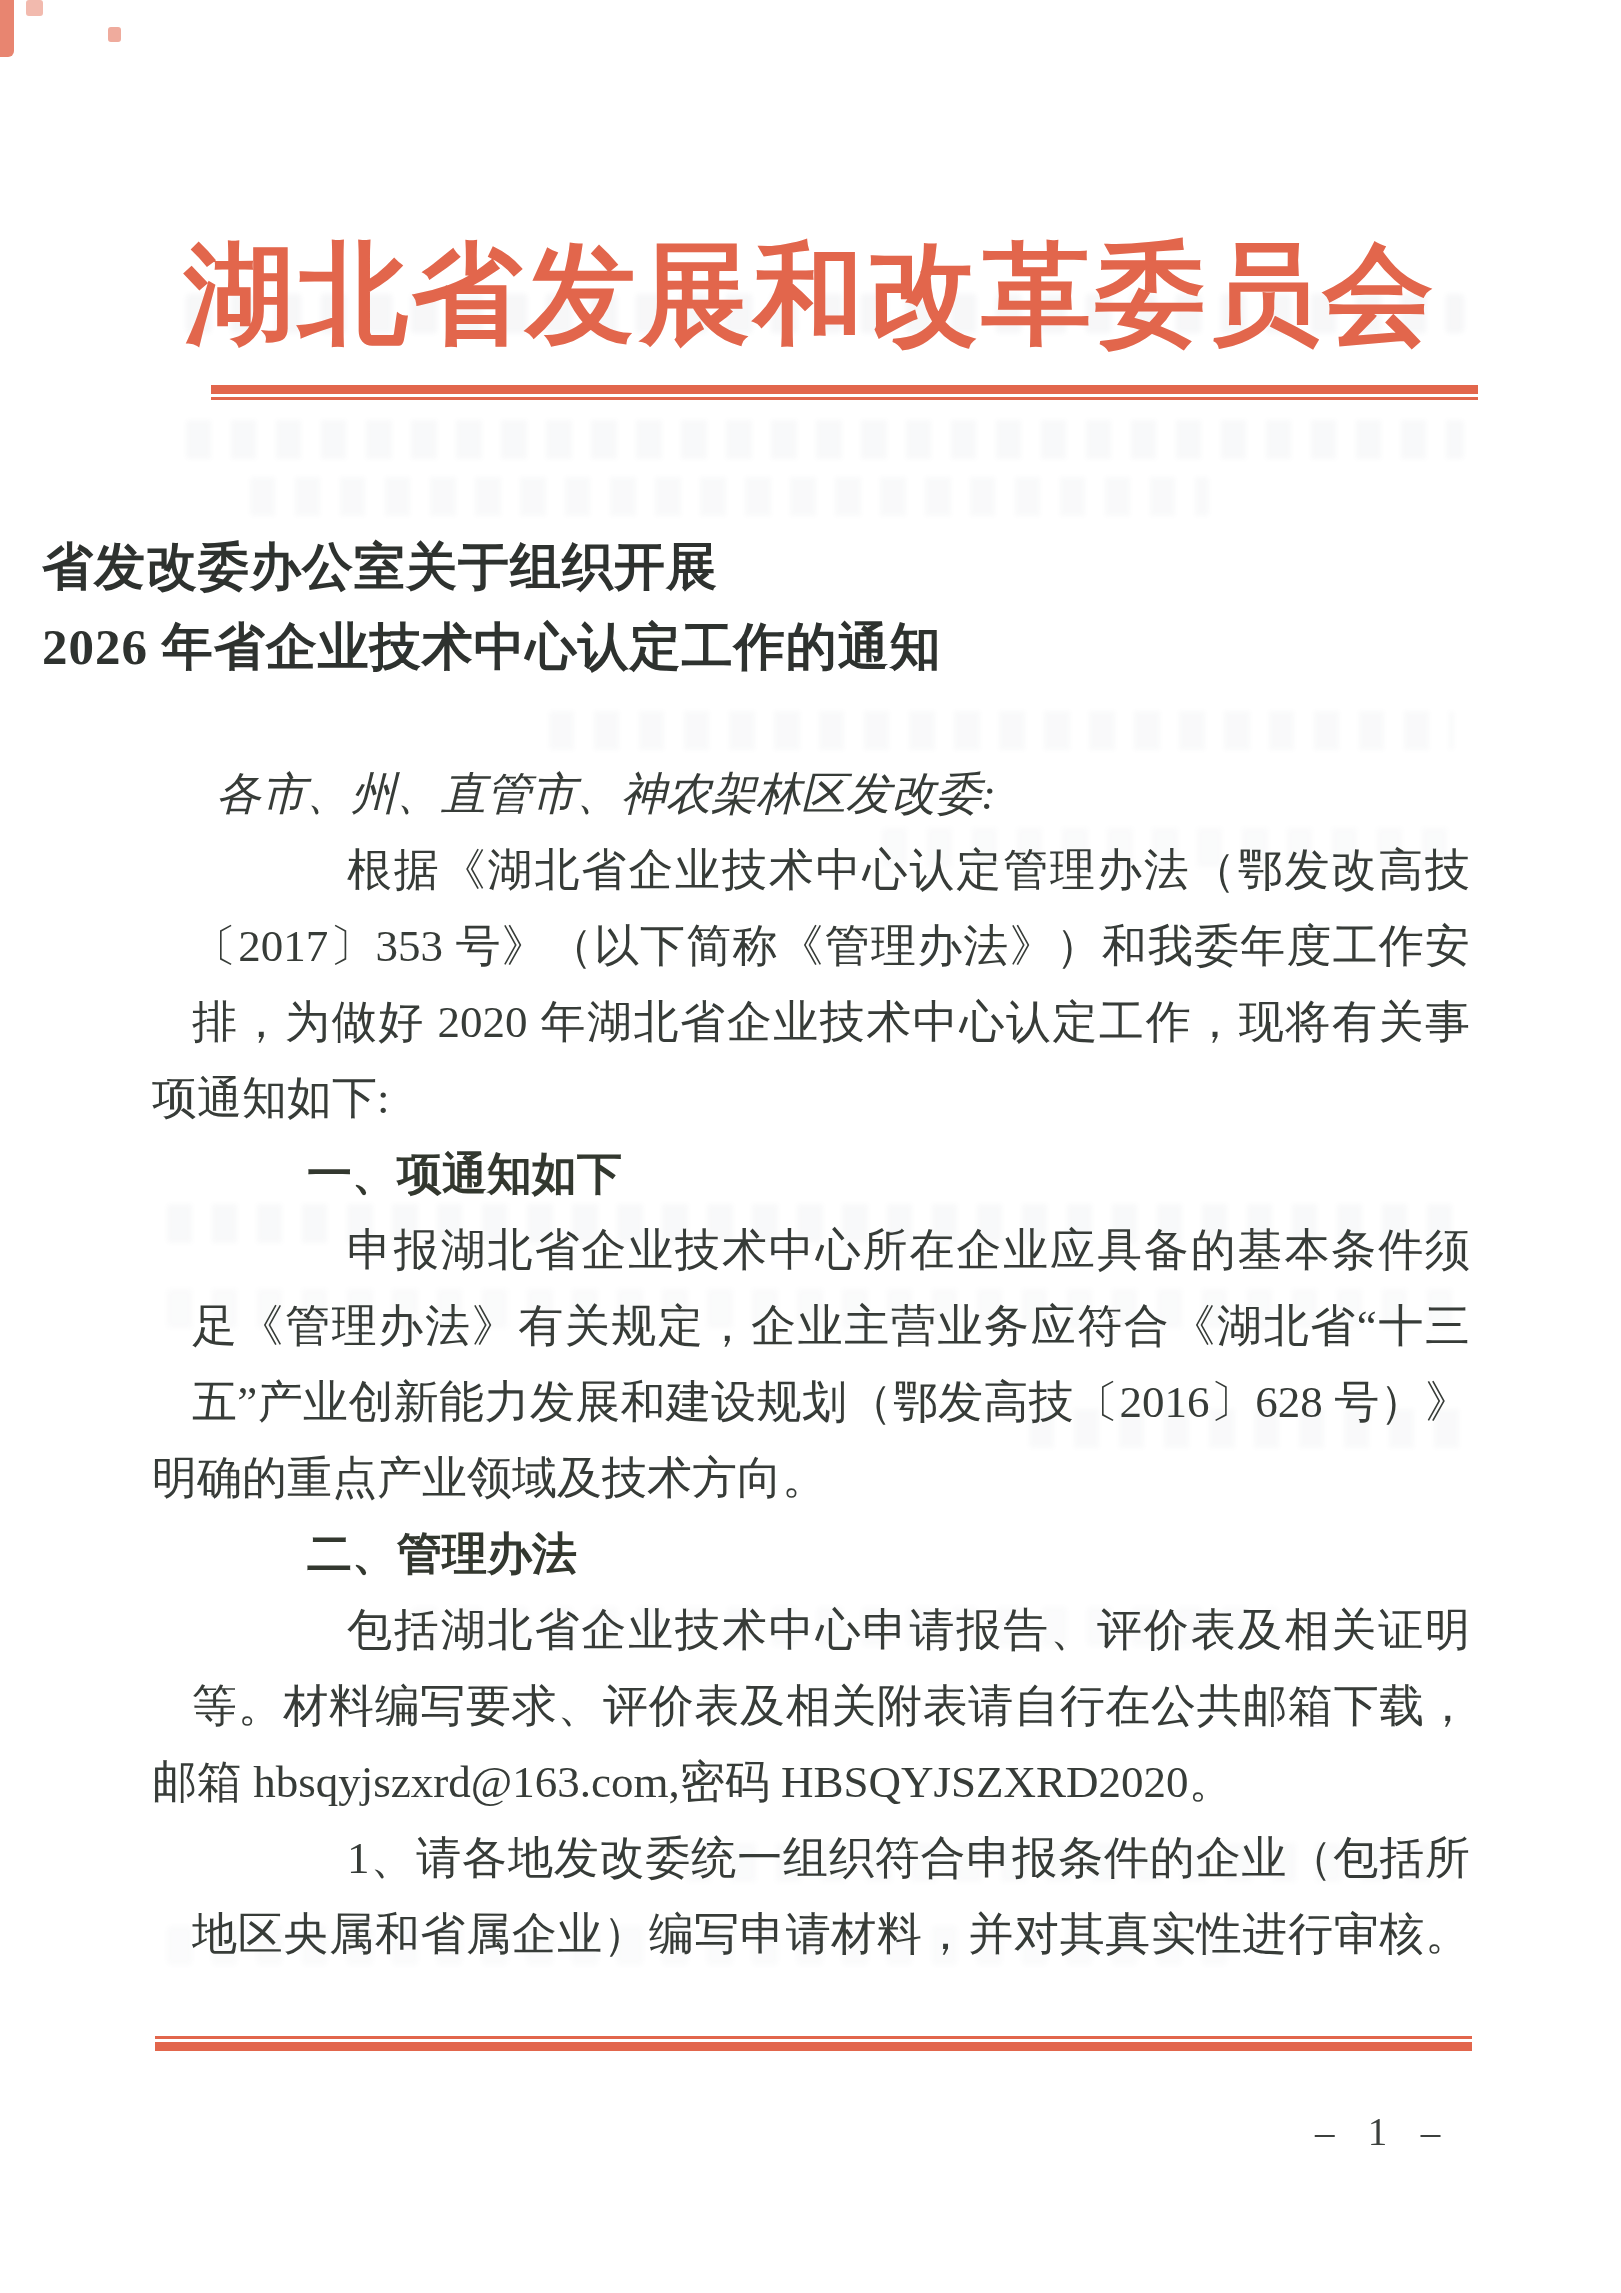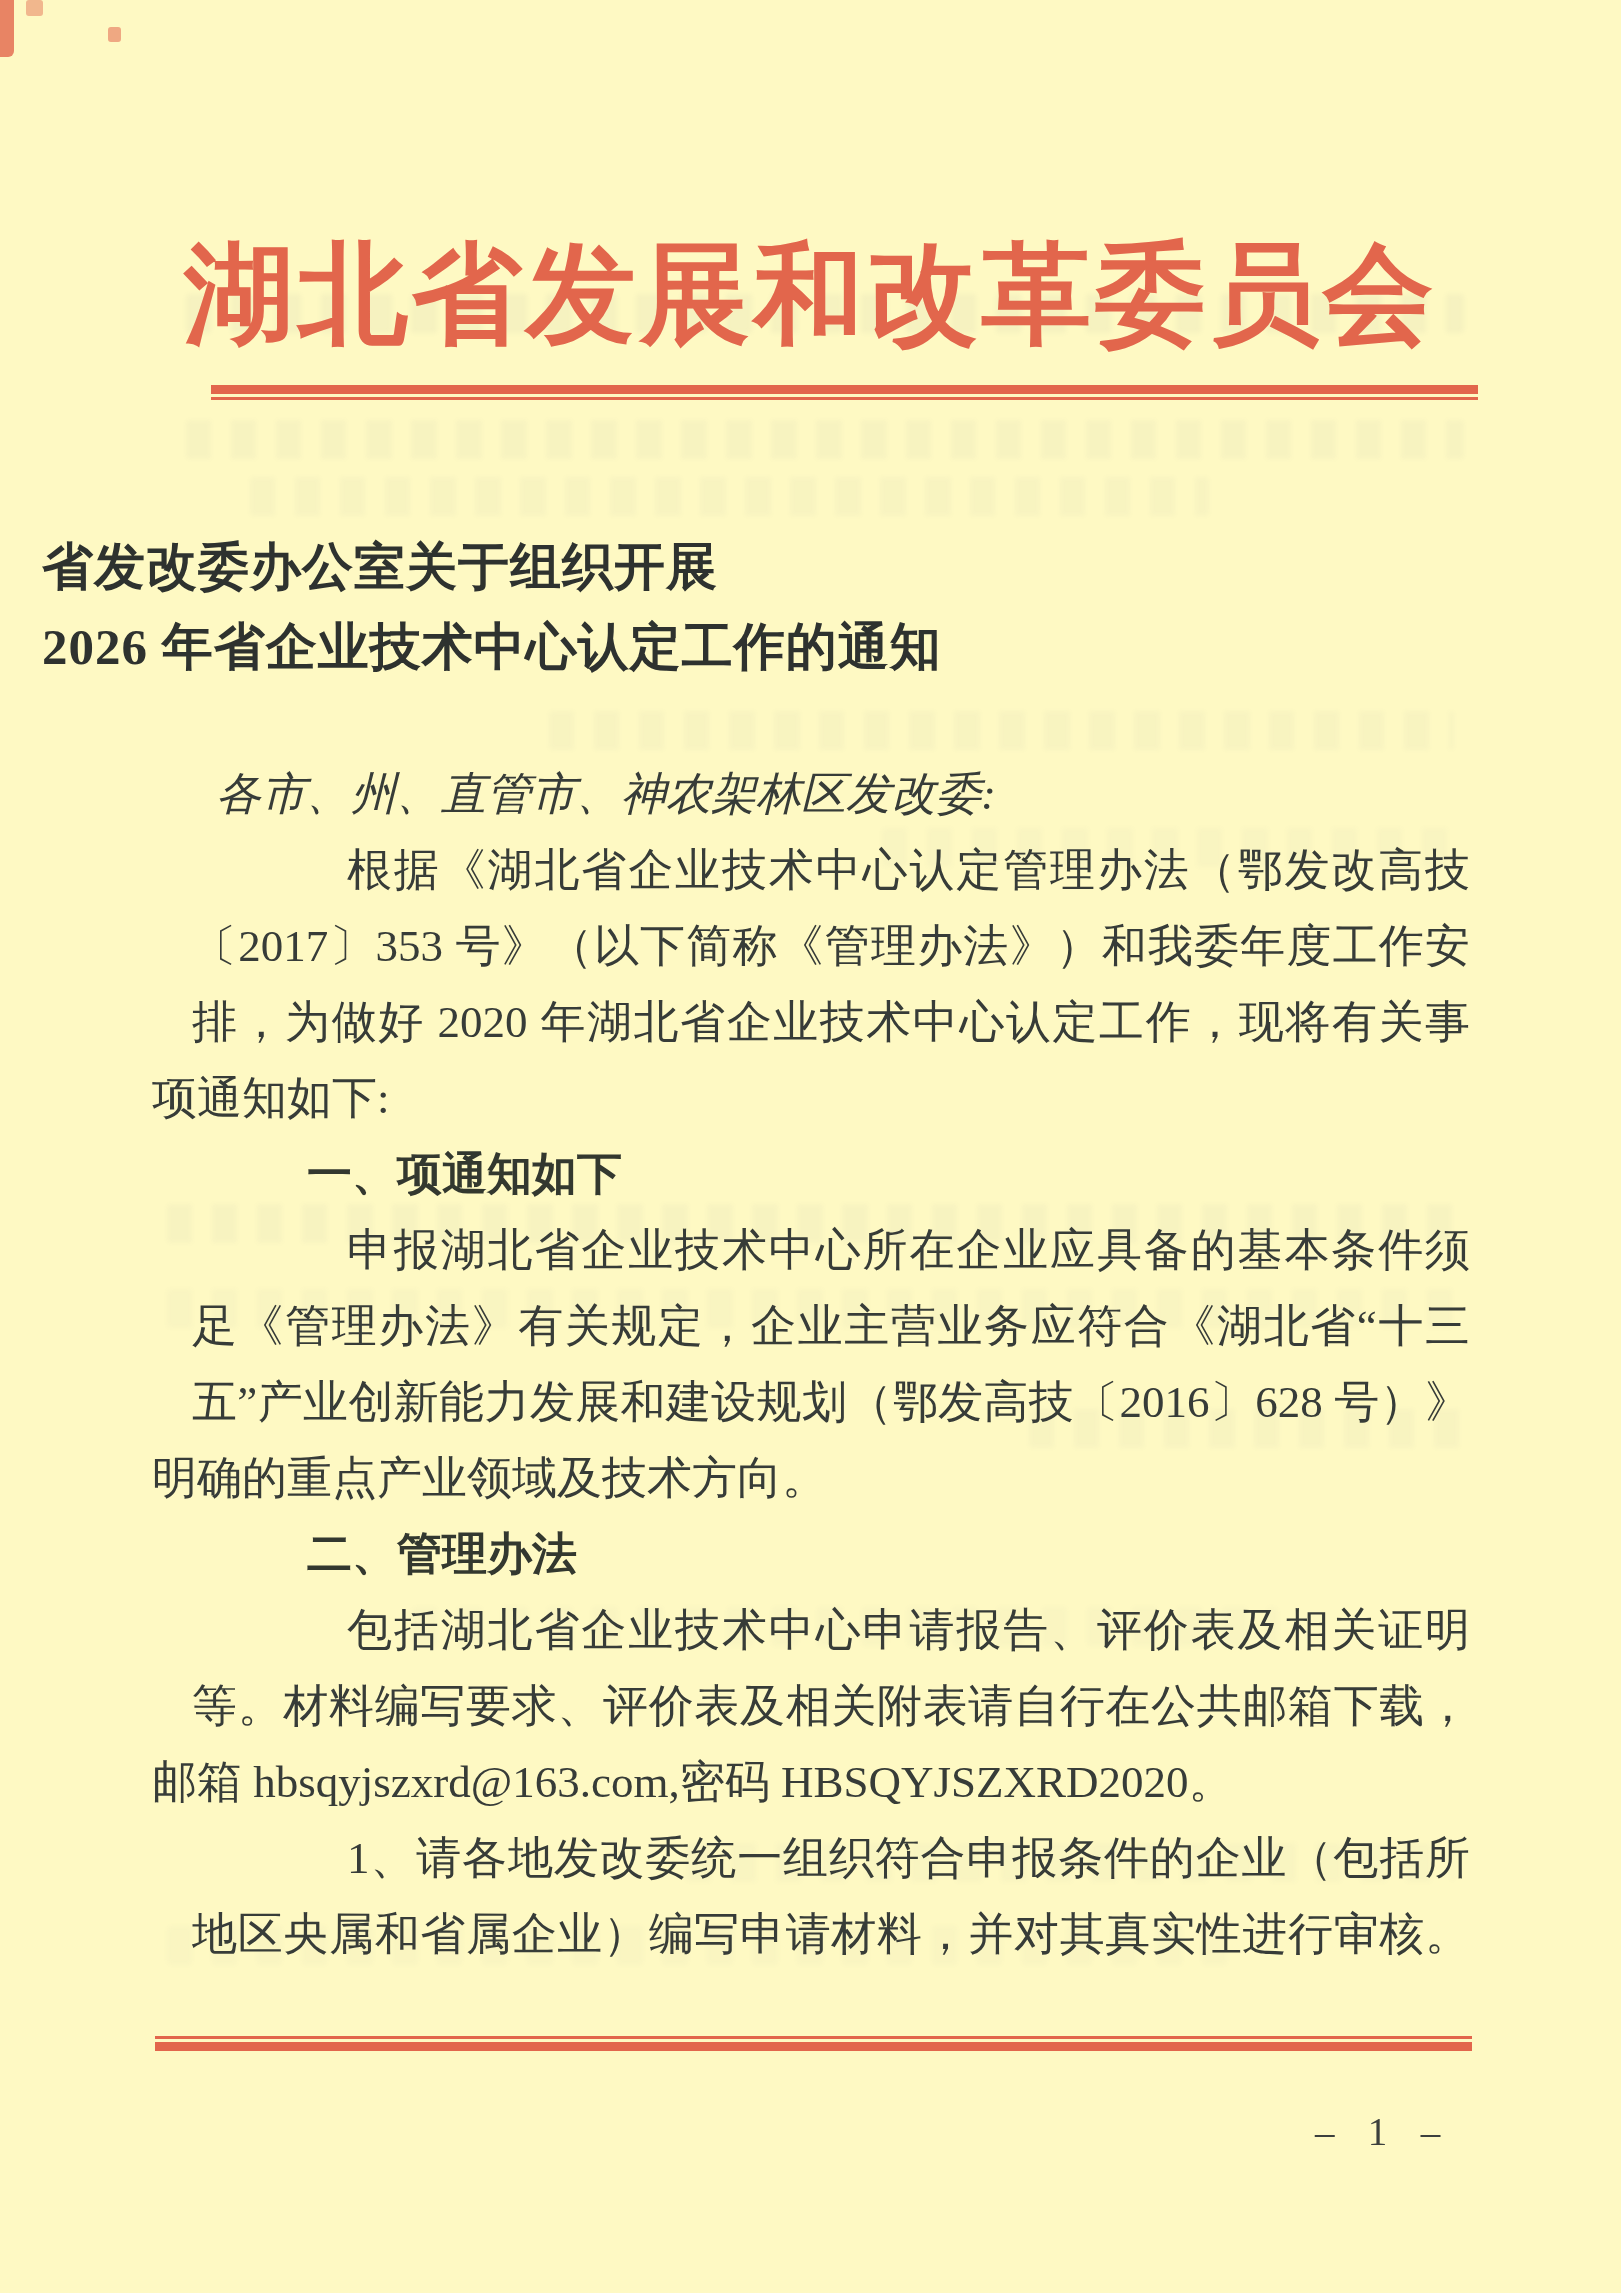--- a/index.html
+++ b/index.html
@@ -1,21 +1,21 @@
 <!DOCTYPE html>
 <html lang="zh" style="--accent: #e2664c;"><head>
 <meta charset="utf-8">
 <style>
   html, body { margin: 0; padding: 0; background: #e9e7e2; }
   .page {
     position: relative;
     width: 1621px;
     height: 2294px;
     margin: 0 auto;
-    background: #fef9c3;
+    background: #ffffff;
     overflow: hidden;
     font-family: "Liberation Serif", "DejaVu Serif", serif;
     color: #383d3a;
   }
 
   
   .agency-header {
     position: absolute;
     top: 222px;
     left: 88px;

